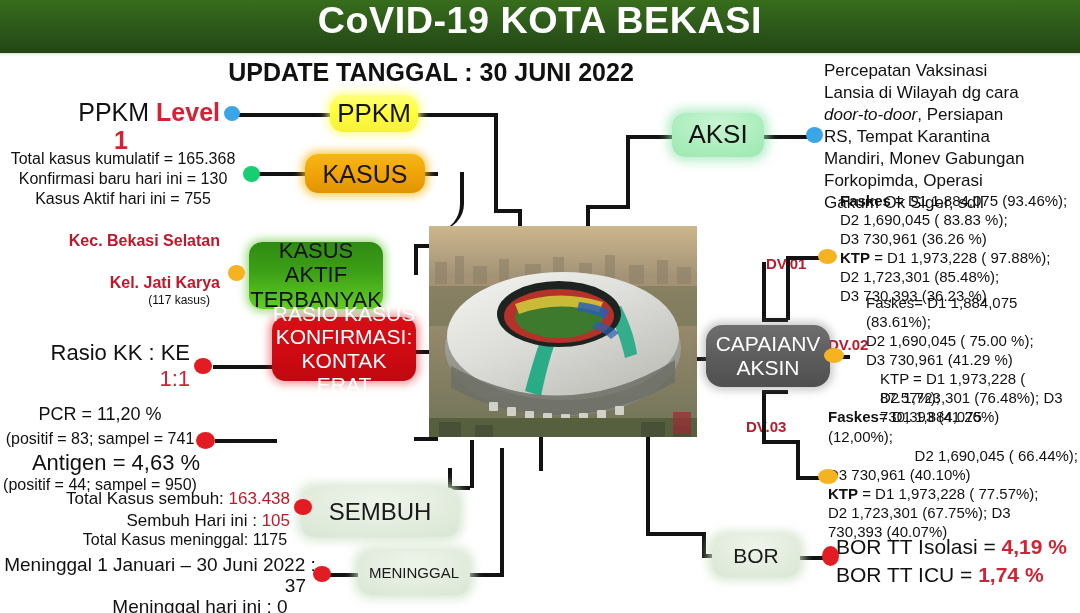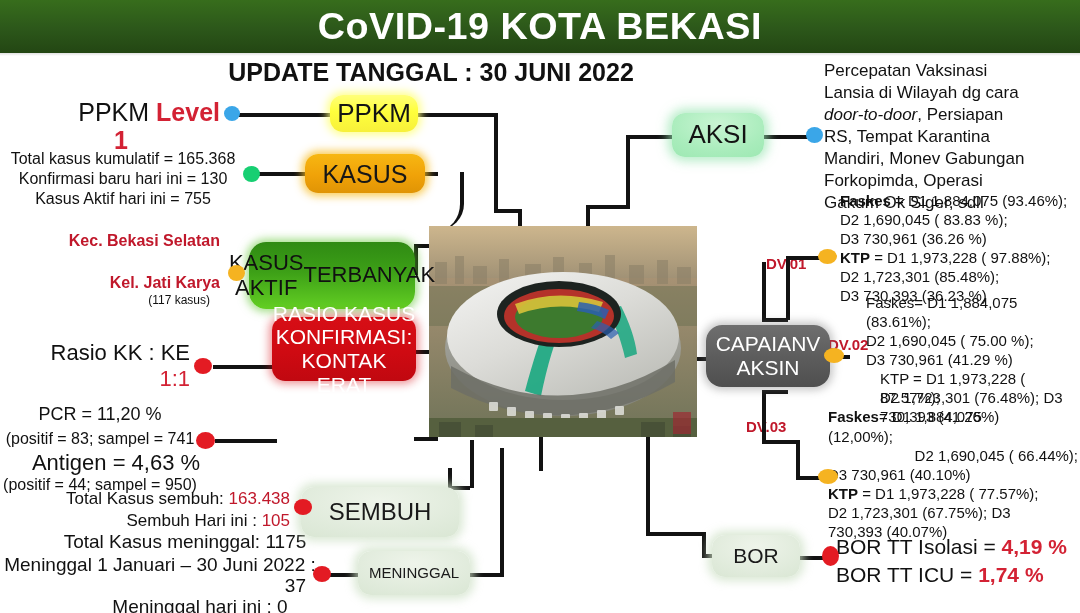--- a/index.html
+++ b/index.html
@@ -8,21 +8,21 @@
     background:#ffffff;
     font-family:"Liberation Sans","DejaVu Sans",sans-serif;
     position:relative;
   }
   #stage{position:absolute;left:0;top:0;width:1080px;height:613px;overflow:hidden;background:#fff;}
 
   
   .header{
     position:absolute;left:0;top:0;width:1080px;height:53px;
     background:linear-gradient(180deg,#376d1c 0%,#2c571a 55%,#234613 100%);
-    display:flex;align-items:center;justify-content:center;
+    display:flex;align-items:flex-start;justify-content:center;
   }
   .header .title{
     color:#ffffff;font-size:37px;font-weight:bold;letter-spacing:.5px;
     font-family:"Liberation Sans","DejaVu Sans",sans-serif;
     transform:scaleX(1.02);
   }
   .topbar-shadow{position:absolute;left:0;top:53px;width:1080px;height:3px;
     background:linear-gradient(180deg,rgba(0,0,0,.12),rgba(0,0,0,0));}
 
   .update-line{
@@ -259,21 +259,21 @@
   </div>
 
   <div class="node node-ppkm" style="left:330px;top:95px;width:88px;height:37px;">
     <span>PPKM</span>
   </div>
 
   <div class="node node-kasus" style="left:284px;top:154px;width:120px;height:39px;margin-left:21px;">
     <span>KASUS</span>
   </div>
 
-  <div class="node node-aktif" style="left:249px;top:242px;width:166px;height:67px;flex-direction:row;border-radius:17px;">
+  <div class="node node-aktif" style="left:249px;top:242px;width:134px;height:67px;flex-direction:column;">
     <span>KASUS AKTIF</span>
     <span>TERBANYAK</span>
   </div>
 
   <div class="node node-red" style="left:272px;top:317px;width:144px;height:64px;flex-direction:column;">
     <span>RASIO KASUS</span>
     <span>KONFIRMASI:</span>
     <span>KONTAK ERAT</span>
   </div>
 
@@ -334,21 +334,21 @@
   <div class="abs c" style="left:0px;top:450px;width:200px;font-size:22px;margin-left:16px;">Antigen = 4,63 %</div>
   <div class="abs c" style="left:0px;top:476px;width:200px;font-size:16px;">(positif = 44; sampel = 950)</div>
 
   <div class="abs r" style="left:20px;top:489px;width:270px;font-size:17px;">
     <span>Total Kasus sembuh: </span><span class="crimson">163.438</span>
   </div>
   <div class="abs r" style="left:20px;top:511px;width:270px;font-size:17px;">
     <span>Sembuh Hari ini : </span><span class="crimson">105</span>
   </div>
 
-  <div class="abs c" style="left:30px;top:531px;width:310px;font-size:19px;">Total Kasus meninggal: 1175</div>
+  <div class="abs c" style="left:30px;top:531px;width:310px;font-size:16px;">Total Kasus meninggal: 1175</div>
   <div class="abs c" style="left:0px;top:554px;width:320px;font-size:19px;">Meninggal 1 Januari – 30 Juni 2022 :</div>
   <div class="abs r" style="left:0px;top:575px;width:306px;font-size:19px;">37</div>
   <div class="abs c" style="left:40px;top:596px;width:320px;font-size:19px;">Meninggal hari ini : 0</div>
 
   <div class="rtxt" style="left:824px;top:60px;width:250px;font-size:17px;">Percepatan Vaksinasi</div>
   <div class="rtxt" style="left:824px;top:82px;width:250px;font-size:17px;">Lansia di Wilayah dg cara</div>
   <div class="rtxt" style="left:824px;top:104px;width:252px;font-size:17px;">
     <span class="ital">door-to-door</span><span>, Persiapan</span>
   </div>
   <div class="rtxt" style="left:824px;top:126px;width:250px;font-size:17px;">RS, Tempat Karantina</div>

